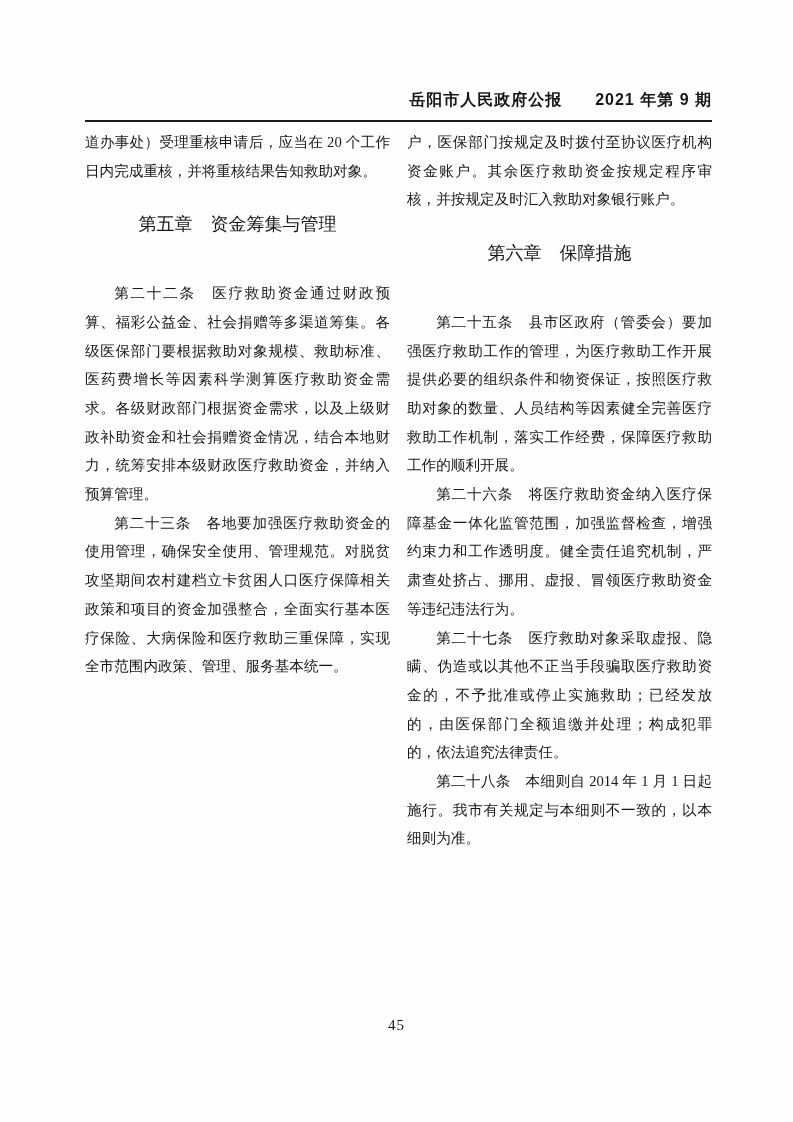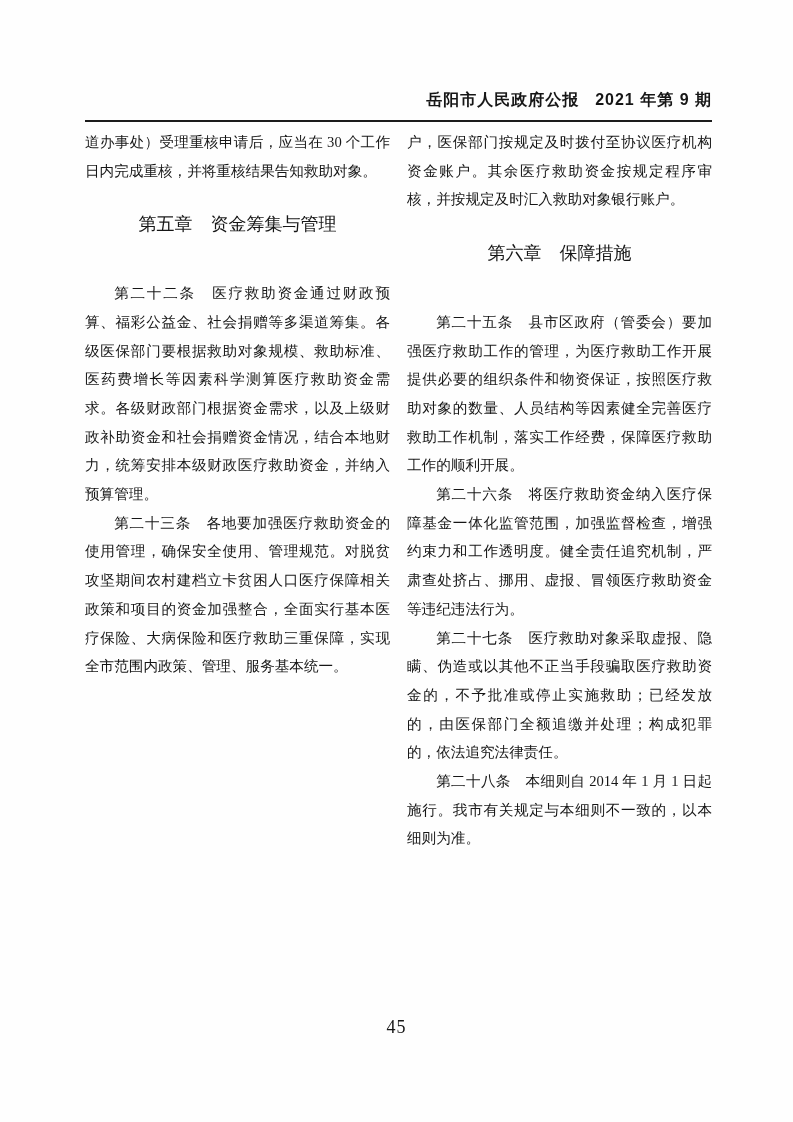--- a/index.html
+++ b/index.html
@@ -24,21 +24,21 @@
     left: 85px;
     width: 627px;
     text-align: right;
     font-family: "Liberation Sans", "DejaVu Sans", sans-serif;
     font-weight: bold;
     font-size: 16px;
     letter-spacing: 1px;
     white-space: nowrap;
   }
   .running-header .issue {
-    margin-left: 16px;
+    margin-left: 33px;
   }
   .header-rule {
     position: absolute;
     top: 120px;
     left: 85px;
     width: 627px;
     height: 2px;
     background: #1c1c1c;
   }
   .columns {
@@ -71,39 +71,39 @@
     text-indent: 0;
     font-size: 18px;
     font-weight: normal;
   }
   .footer {
     position: absolute;
     top: 1017px;
     left: 0;
     width: 793px;
     text-align: center;
-    font-size: 18px;
+    font-size: 15px;
     letter-spacing: 1px;
   }
 </style>
 </head>
 <body>
 
 <div class="page">
 
   <div class="running-header">
     <span>岳阳市人民政府公报</span><span class="issue">2021 年第 9 期</span>
   </div>
 
   <div class="header-rule"></div>
 
   <div class="columns">
 
     <div class="col">
-      <p class="cont">道办事处）受理重核申请后，应当在 30 个工作日内完成重核，并将重核结果告知救助对象。</p>
+      <p class="cont">道办事处）受理重核申请后，应当在 20 个工作日内完成重核，并将重核结果告知救助对象。</p>
       <h2 class="chapter">第五章　资金筹集与管理</h2>
       <p class="para">第二十二条　医疗救助资金通过财政预算、福彩公益金、社会捐赠等多渠道筹集。各级医保部门要根据救助对象规模、救助标准、医药费增长等因素科学测算医疗救助资金需求。各级财政部门根据资金需求，以及上级财政补助资金和社会捐赠资金情况，结合本地财力，统筹安排本级财政医疗救助资金，并纳入预算管理。</p>
       <p class="para">第二十三条　各地要加强医疗救助资金的使用管理，确保安全使用、管理规范。对脱贫攻坚期间农村建档立卡贫困人口医疗保障相关政策和项目的资金加强整合，全面实行基本医疗保险、大病保险和医疗救助三重保障，实现全市范围内政策、管理、服务基本统一。</p>
     </div>
 
     <div class="col">
       <p class="cont">户，医保部门按规定及时拨付至协议医疗机构资金账户。其余医疗救助资金按规定程序审核，并按规定及时汇入救助对象银行账户。</p>
       <h2 class="chapter">第六章　保障措施</h2>
       <p class="para">第二十五条　县市区政府（管委会）要加强医疗救助工作的管理，为医疗救助工作开展提供必要的组织条件和物资保证，按照医疗救助对象的数量、人员结构等因素健全完善医疗救助工作机制，落实工作经费，保障医疗救助工作的顺利开展。</p>
       <p class="para">第二十六条　将医疗救助资金纳入医疗保障基金一体化监管范围，加强监督检查，增强约束力和工作透明度。健全责任追究机制，严肃查处挤占、挪用、虚报、冒领医疗救助资金等违纪违法行为。</p>

